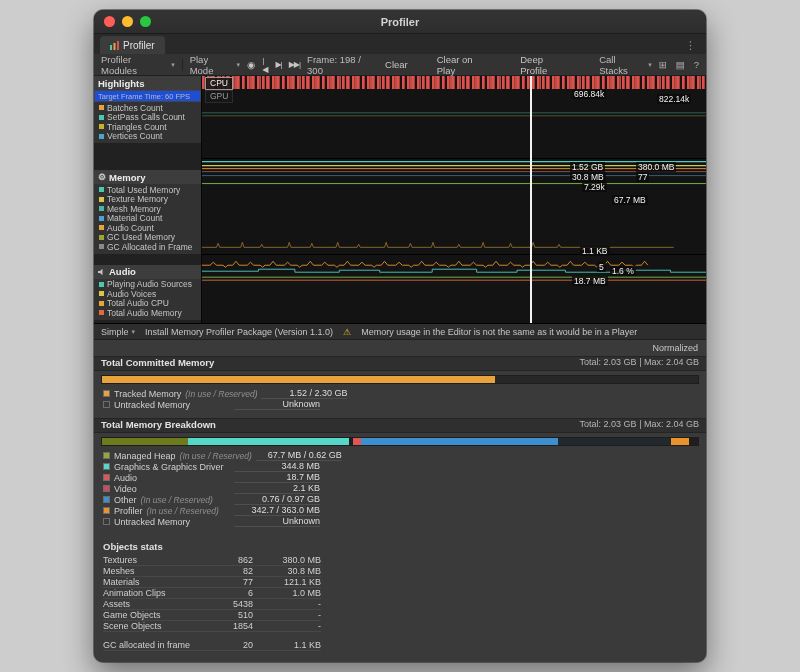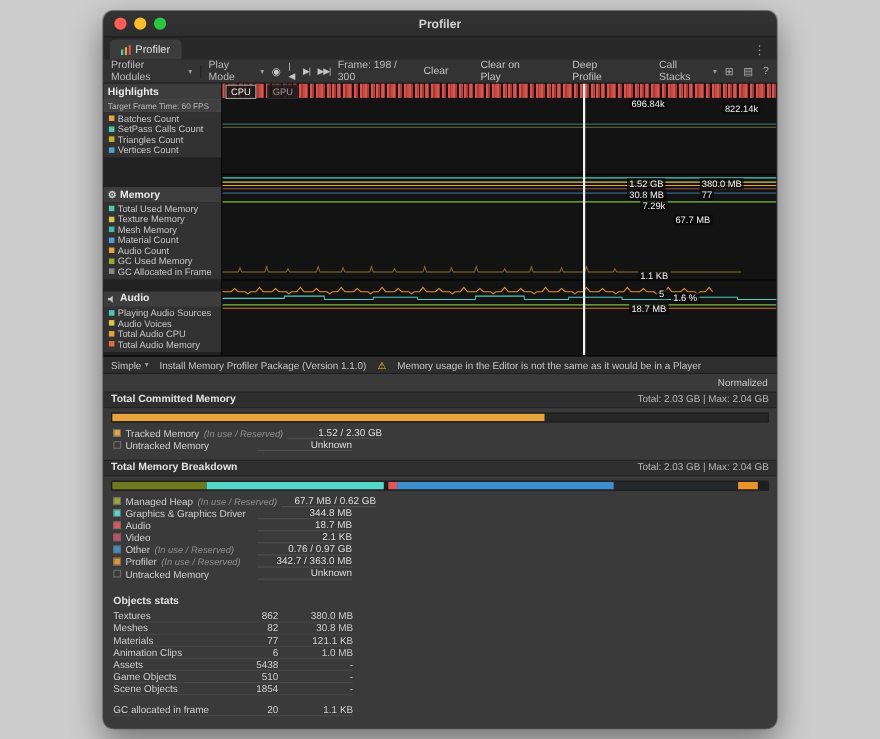--- a/index.html
+++ b/index.html
@@ -27,38 +27,38 @@
   .tb-sep { width:1px; height:12px; background:#222; }
   .tb-btn { color:#c4c4c4; }
   .tb-transport { font-size:8px; letter-spacing:-1px; color:#c4c4c4; }
   .tb-right { margin-left:auto; display:flex; gap:9px; align-items:center; color:#b0b0b0; }
   .tb-group { display:flex; gap:28px; margin-left:22px; }
   
   .workspace { height:248px; display:flex; background:#141414; border-bottom:1px solid #000; flex:0 0 auto; position:relative; }
   .sidebar { width:108px; background:#212121; border-right:1px solid #060606; z-index:3; display:flex; flex-direction:column; }
   .module-head { height:14px; background:#3d3d3d; color:#ececec; font-weight:bold; font-size:9.5px;
                  display:flex; align-items:center; gap:3px; padding-left:4px; }
-  .module-sub { height:12px; background:#404040; border:1px solid #454545; color:#b8b8b8; font-size:7.5px;
+  .module-sub { height:12px; background:#1d4ed8; border:1px solid #454545; color:#b8b8b8; font-size:7.5px;
                 display:flex; align-items:center; padding-left:3px; }
   .module-items { background:#323232; padding:1px 0 2px; }
   .mod-item { height:9.5px; display:flex; align-items:center; gap:3px; padding-left:5px;
               color:#c6c6c6; font-size:8.5px; white-space:nowrap; }
   .bullet { width:5px; height:5px; flex:0 0 auto; }
   .gear-glyph { font-size:9px; color:#cfcfcf; }
   
   .chart { flex:1; position:relative; background:#131313; overflow:hidden; }
   .red-strip { position:absolute; left:0; right:0; top:0; height:13px;
       background:
         repeating-linear-gradient(90deg, #d9544c 0 2px, #a63b36 2px 3px, transparent 3px 5px),
         repeating-linear-gradient(90deg, #c44a44 0 3px, transparent 3px 8px);
       background-color:#1a1212; }
   .chart-lines { position:absolute; inset:0; width:100%; height:100%; }
   .band-sep { position:absolute; left:0; right:0; height:1px; background:#000; }
   .playhead { position:absolute; top:0; bottom:0; left:65%; width:2px; background:#f2f2f2; z-index:4; }
-  .cpu-gpu { position:absolute; left:3px; top:1px; z-index:5; display:flex; gap:10px; }
+  .cpu-gpu { position:absolute; left:3px; top:1px; z-index:5; display:flex; flex-direction:column; gap:0; }
   .cg { font-size:8.5px; padding:0 4px; background:rgba(24,24,24,.9); line-height:11px; }
   .cg.cpu { color:#f0f0f0; border:1px solid #9a9a9a; }
   .cg.gpu { color:#9a9a9a; border:1px solid #2c2c2c; }
   .chart-label { position:absolute; z-index:5; font-size:8.5px; line-height:10px; color:#f2f2f2;
                  background:rgba(10,10,10,.78); padding:0 2px; white-space:nowrap; }
   
   .subtoolbar { height:16px; background:#2e2e2e; border-bottom:1px solid #1f1f1f; display:flex;
                 align-items:center; gap:10px; padding:0 7px; font-size:9px; color:#c6c6c6; flex:0 0 auto; }
   .warn-icon { color:#f0c020; font-size:9px; }
   

